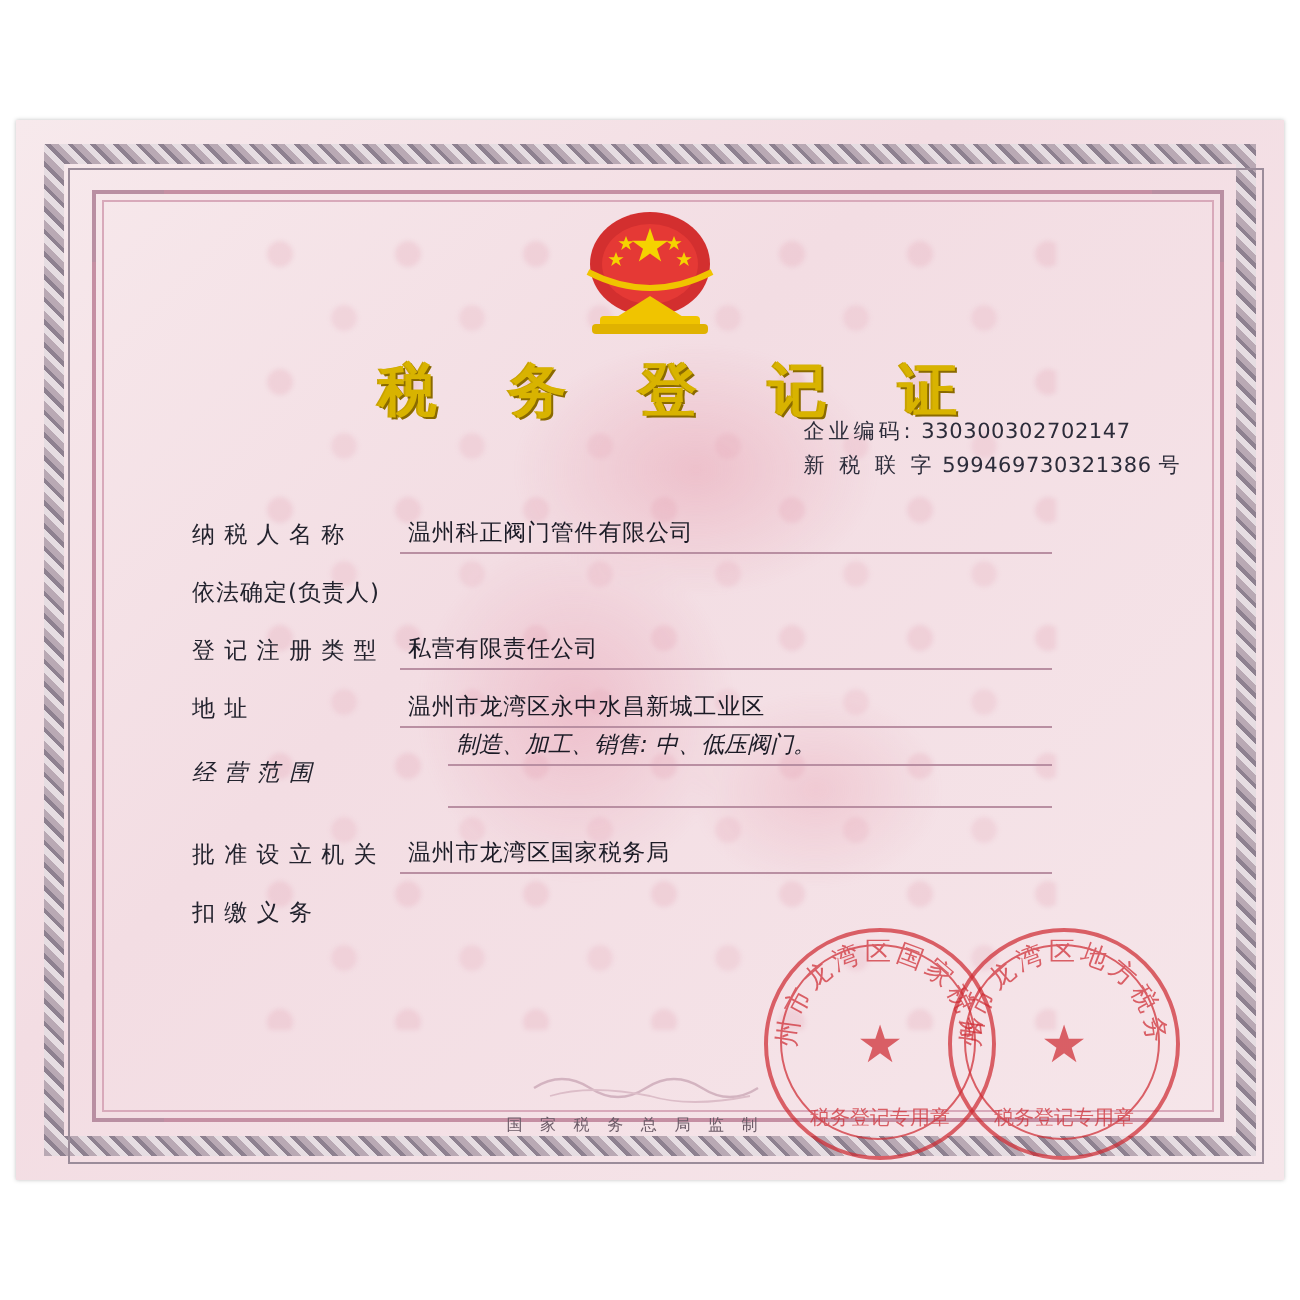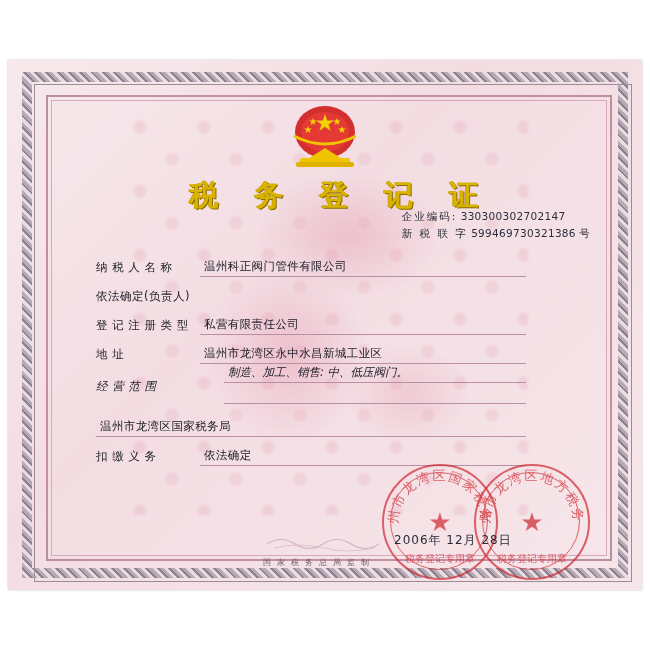--- a/index.html
+++ b/index.html
@@ -244,21 +244,21 @@
   }
   
   .footer {
     position: absolute;
     left: 0; right: 16px;
     bottom: 22px;
     text-align: center;
     font-size: 8px;
     color: #6a5a66;
     letter-spacing: 2px;
-    font-family: Liberation Serif, serif;
+    font-family: Liberation Mono, monospace;
   }
   
   .corner {
     position: absolute;
     width: 34px; height: 34px;
     border: 2px solid #b98fa2;
   }
   .c-tl { left: 38px; top: 35px; border-right: none; border-bottom: none; }
   .c-tr { right: 30px; top: 35px; border-left: none; border-bottom: none; }
   .c-bl { left: 38px; bottom: 29px; border-right: none; border-top: none; }
@@ -348,26 +348,26 @@
 
       <div class="field tall">
         <div class="f-label">经 营 范 围</div>
         <div class="scope-lines">
           <div>制造、加工、销售: 中、低压阀门。</div>
           <div></div>
         </div>
       </div>
 
       <div class="field">
+        <div class="f-label">批 准 设 立 机 关</div>
         <div class="f-value">温州市龙湾区国家税务局</div>
       </div>
 
       <div class="field">
         <div class="f-label">扣 缴 义 务</div>
-        <div class="f-value">依法确定</div>
       </div>
 
     </div>
 
     <div class="seal" id="seal-national">
       <div class="inner-ring"></div>
       <svg class="arc" viewBox="0 0 112 112">
         <defs>
           <path id="arcpath1" d="M 14,56 A 42,42 0 0 1 98,56"></path>
         </defs>
@@ -386,21 +386,20 @@
           <path id="arcpath2" d="M 14,56 A 42,42 0 0 1 98,56"></path>
         </defs>
         <text>
           <textPath href="#arcpath2" startOffset="50%" text-anchor="middle">温州市龙湾区地方税务局</textPath>
         </text>
       </svg>
       <div class="star">★</div>
       <div class="bottom-txt">税务登记专用章</div>
     </div>
 
-    <div class="issue-date">2006年  12月  28日</div>
 
     <svg class="flourish" viewBox="0 0 120 16">
       <path d="M2 8 q14 -9 28 0 q14 9 28 0 q14 -9 28 0 q14 9 28 0" stroke="#b98fa2" stroke-width="1.2" fill="none"></path>
       <path d="M10 12 q20 -6 50 0 q20 6 50 0" stroke="#c9a0b0" stroke-width="0.9" fill="none"></path>
     </svg>
 
     <div class="footer">国 家 税 务 总 局 监 制</div>
 
   </div>
 </div>

